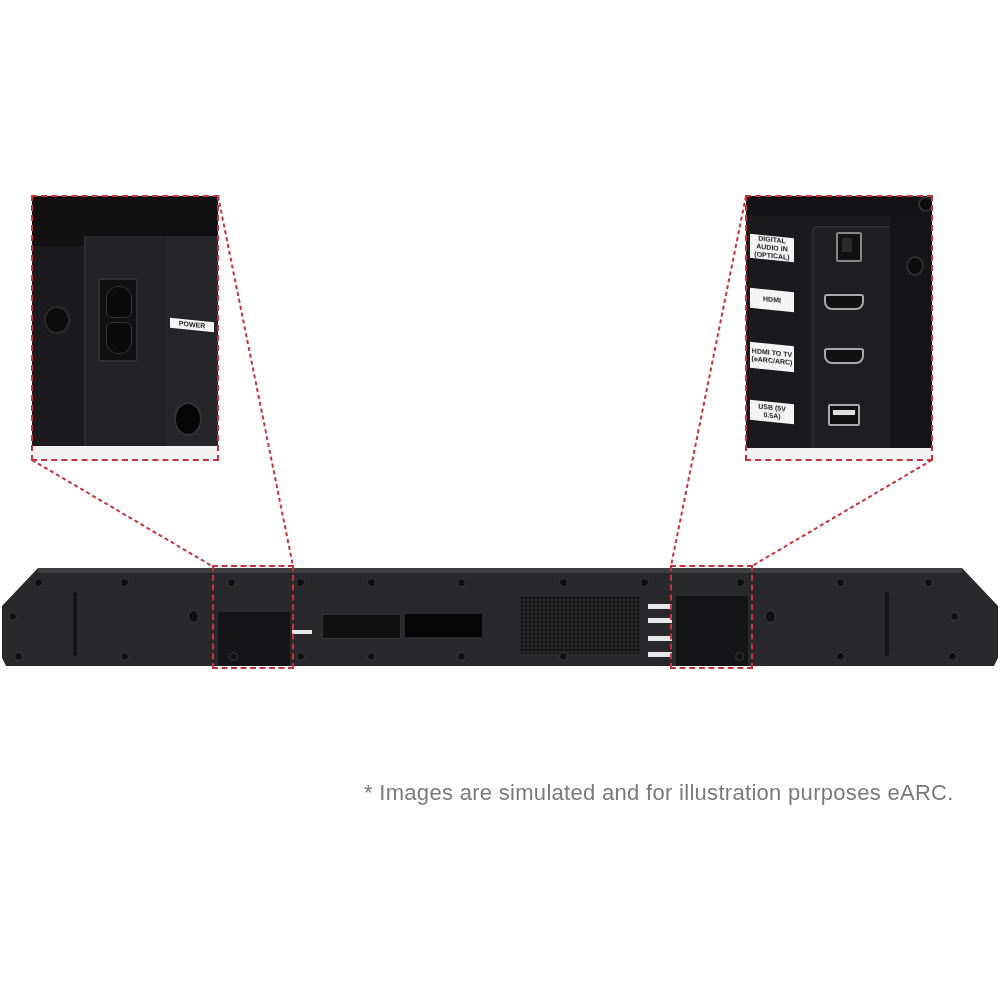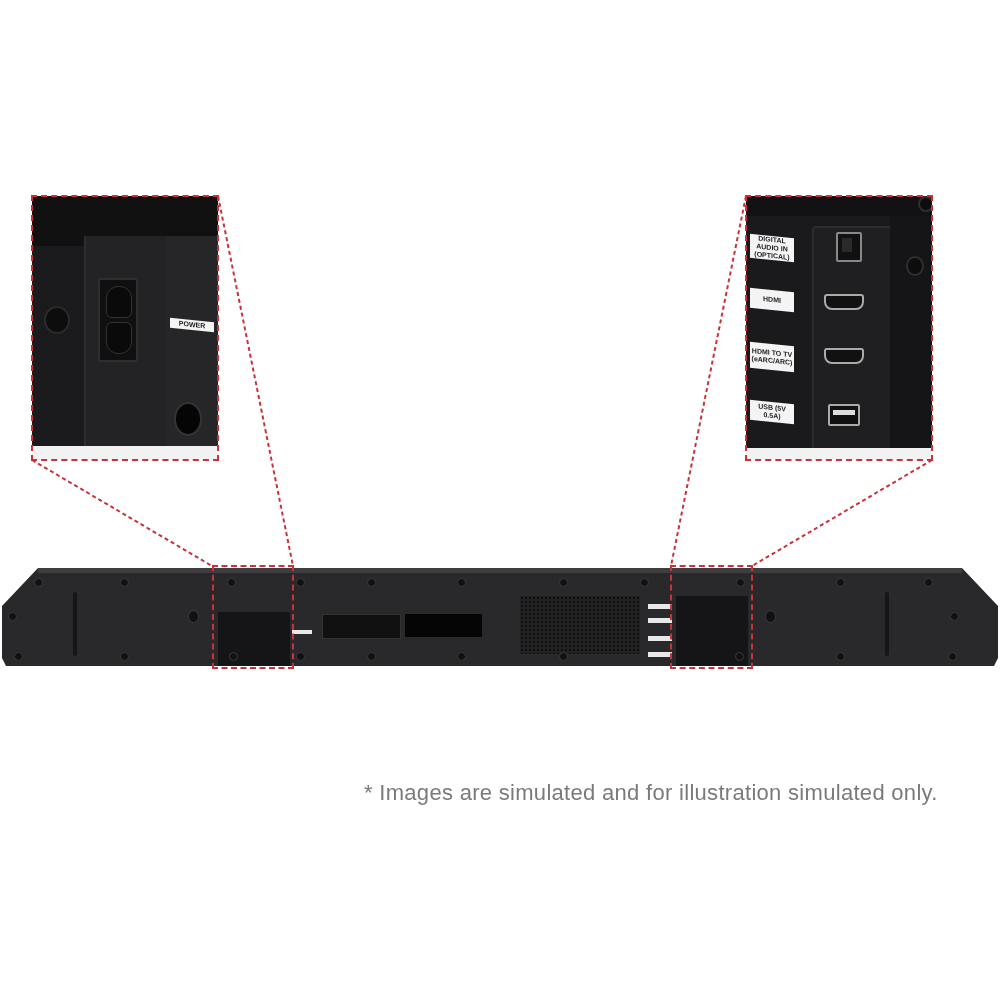--- a/index.html
+++ b/index.html
@@ -113,13 +113,13 @@
   <div class="screw" style="left:735px;top:86px;"></div>
   <div class="screw" style="left:836px;top:86px;"></div>
   <div class="screw" style="left:948px;top:86px;"></div>
   <div class="screw" style="left:188px;top:44px;width:9px;height:11px;"></div>
   <div class="screw" style="left:765px;top:44px;width:9px;height:11px;"></div>
 </div>
 
 <div class="dash" style="left:212px;top:565px;width:82px;height:104px;"></div>
 <div class="dash" style="left:670px;top:565px;width:83px;height:104px;"></div>
 
-<div class="disclaimer">* Images are simulated and for illustration simulated only.</div>
+<div class="disclaimer">* Images are simulated and for illustration purposes eARC.</div>
 
 </body></html>

